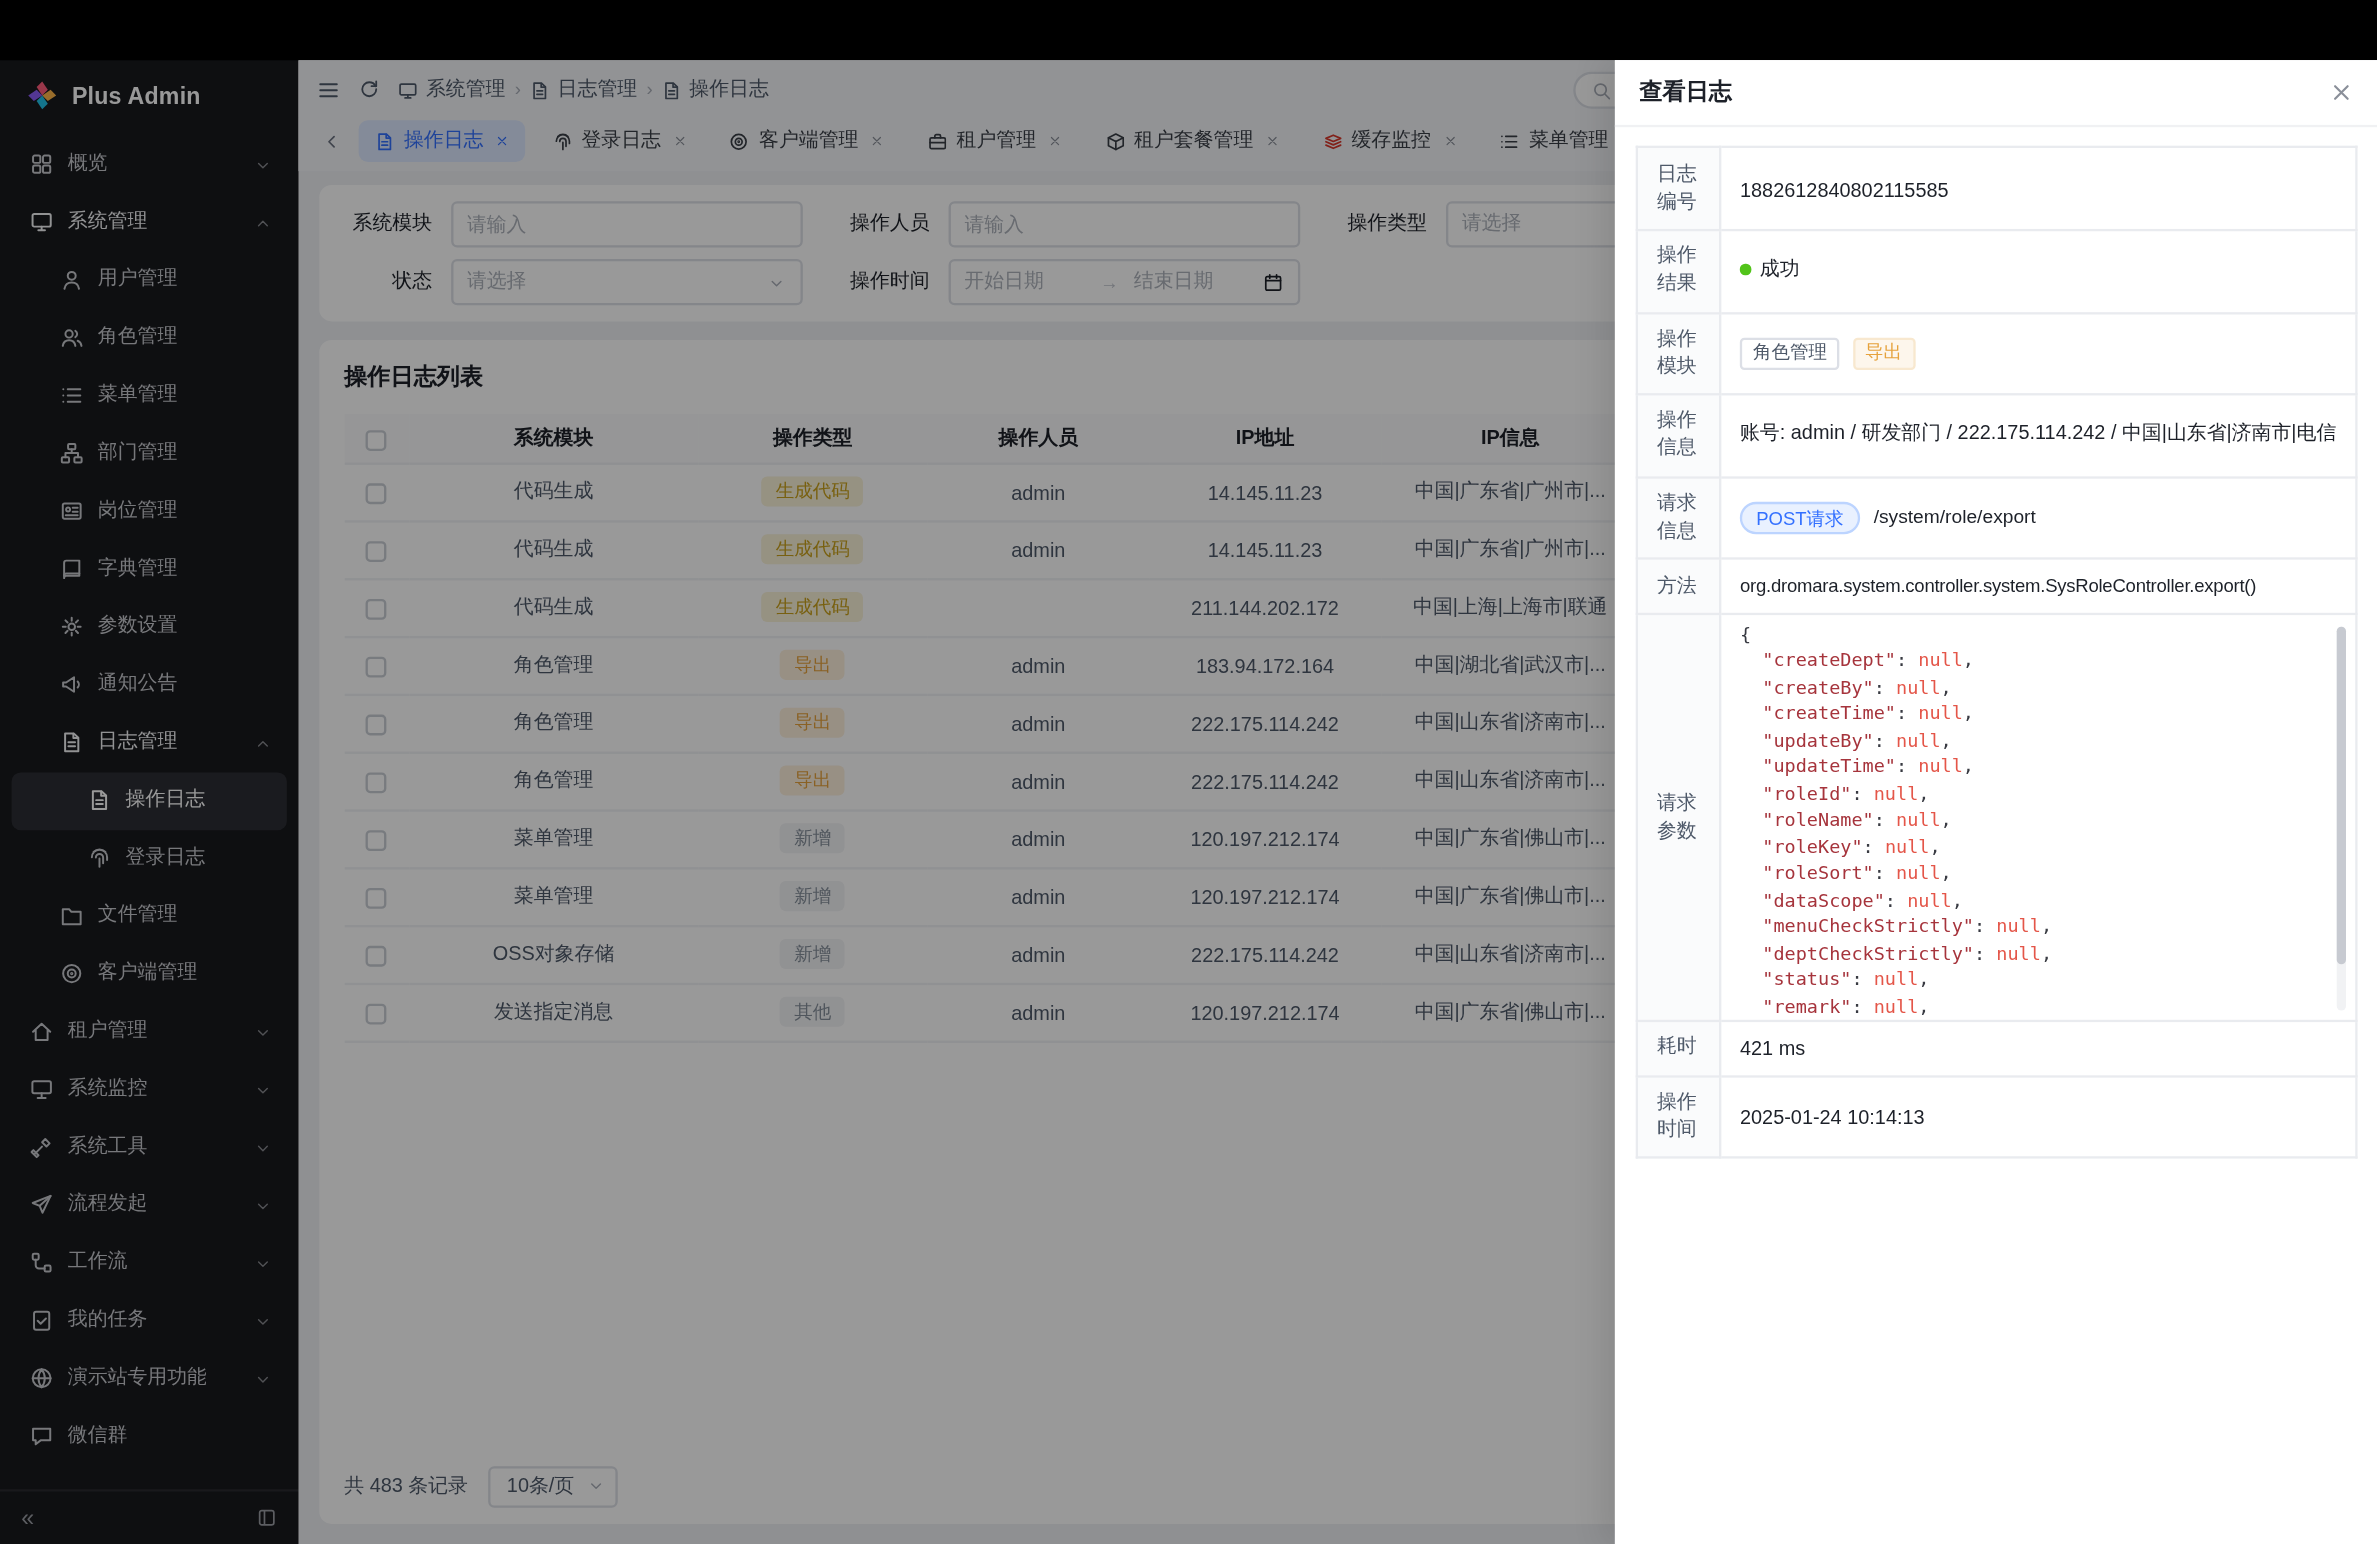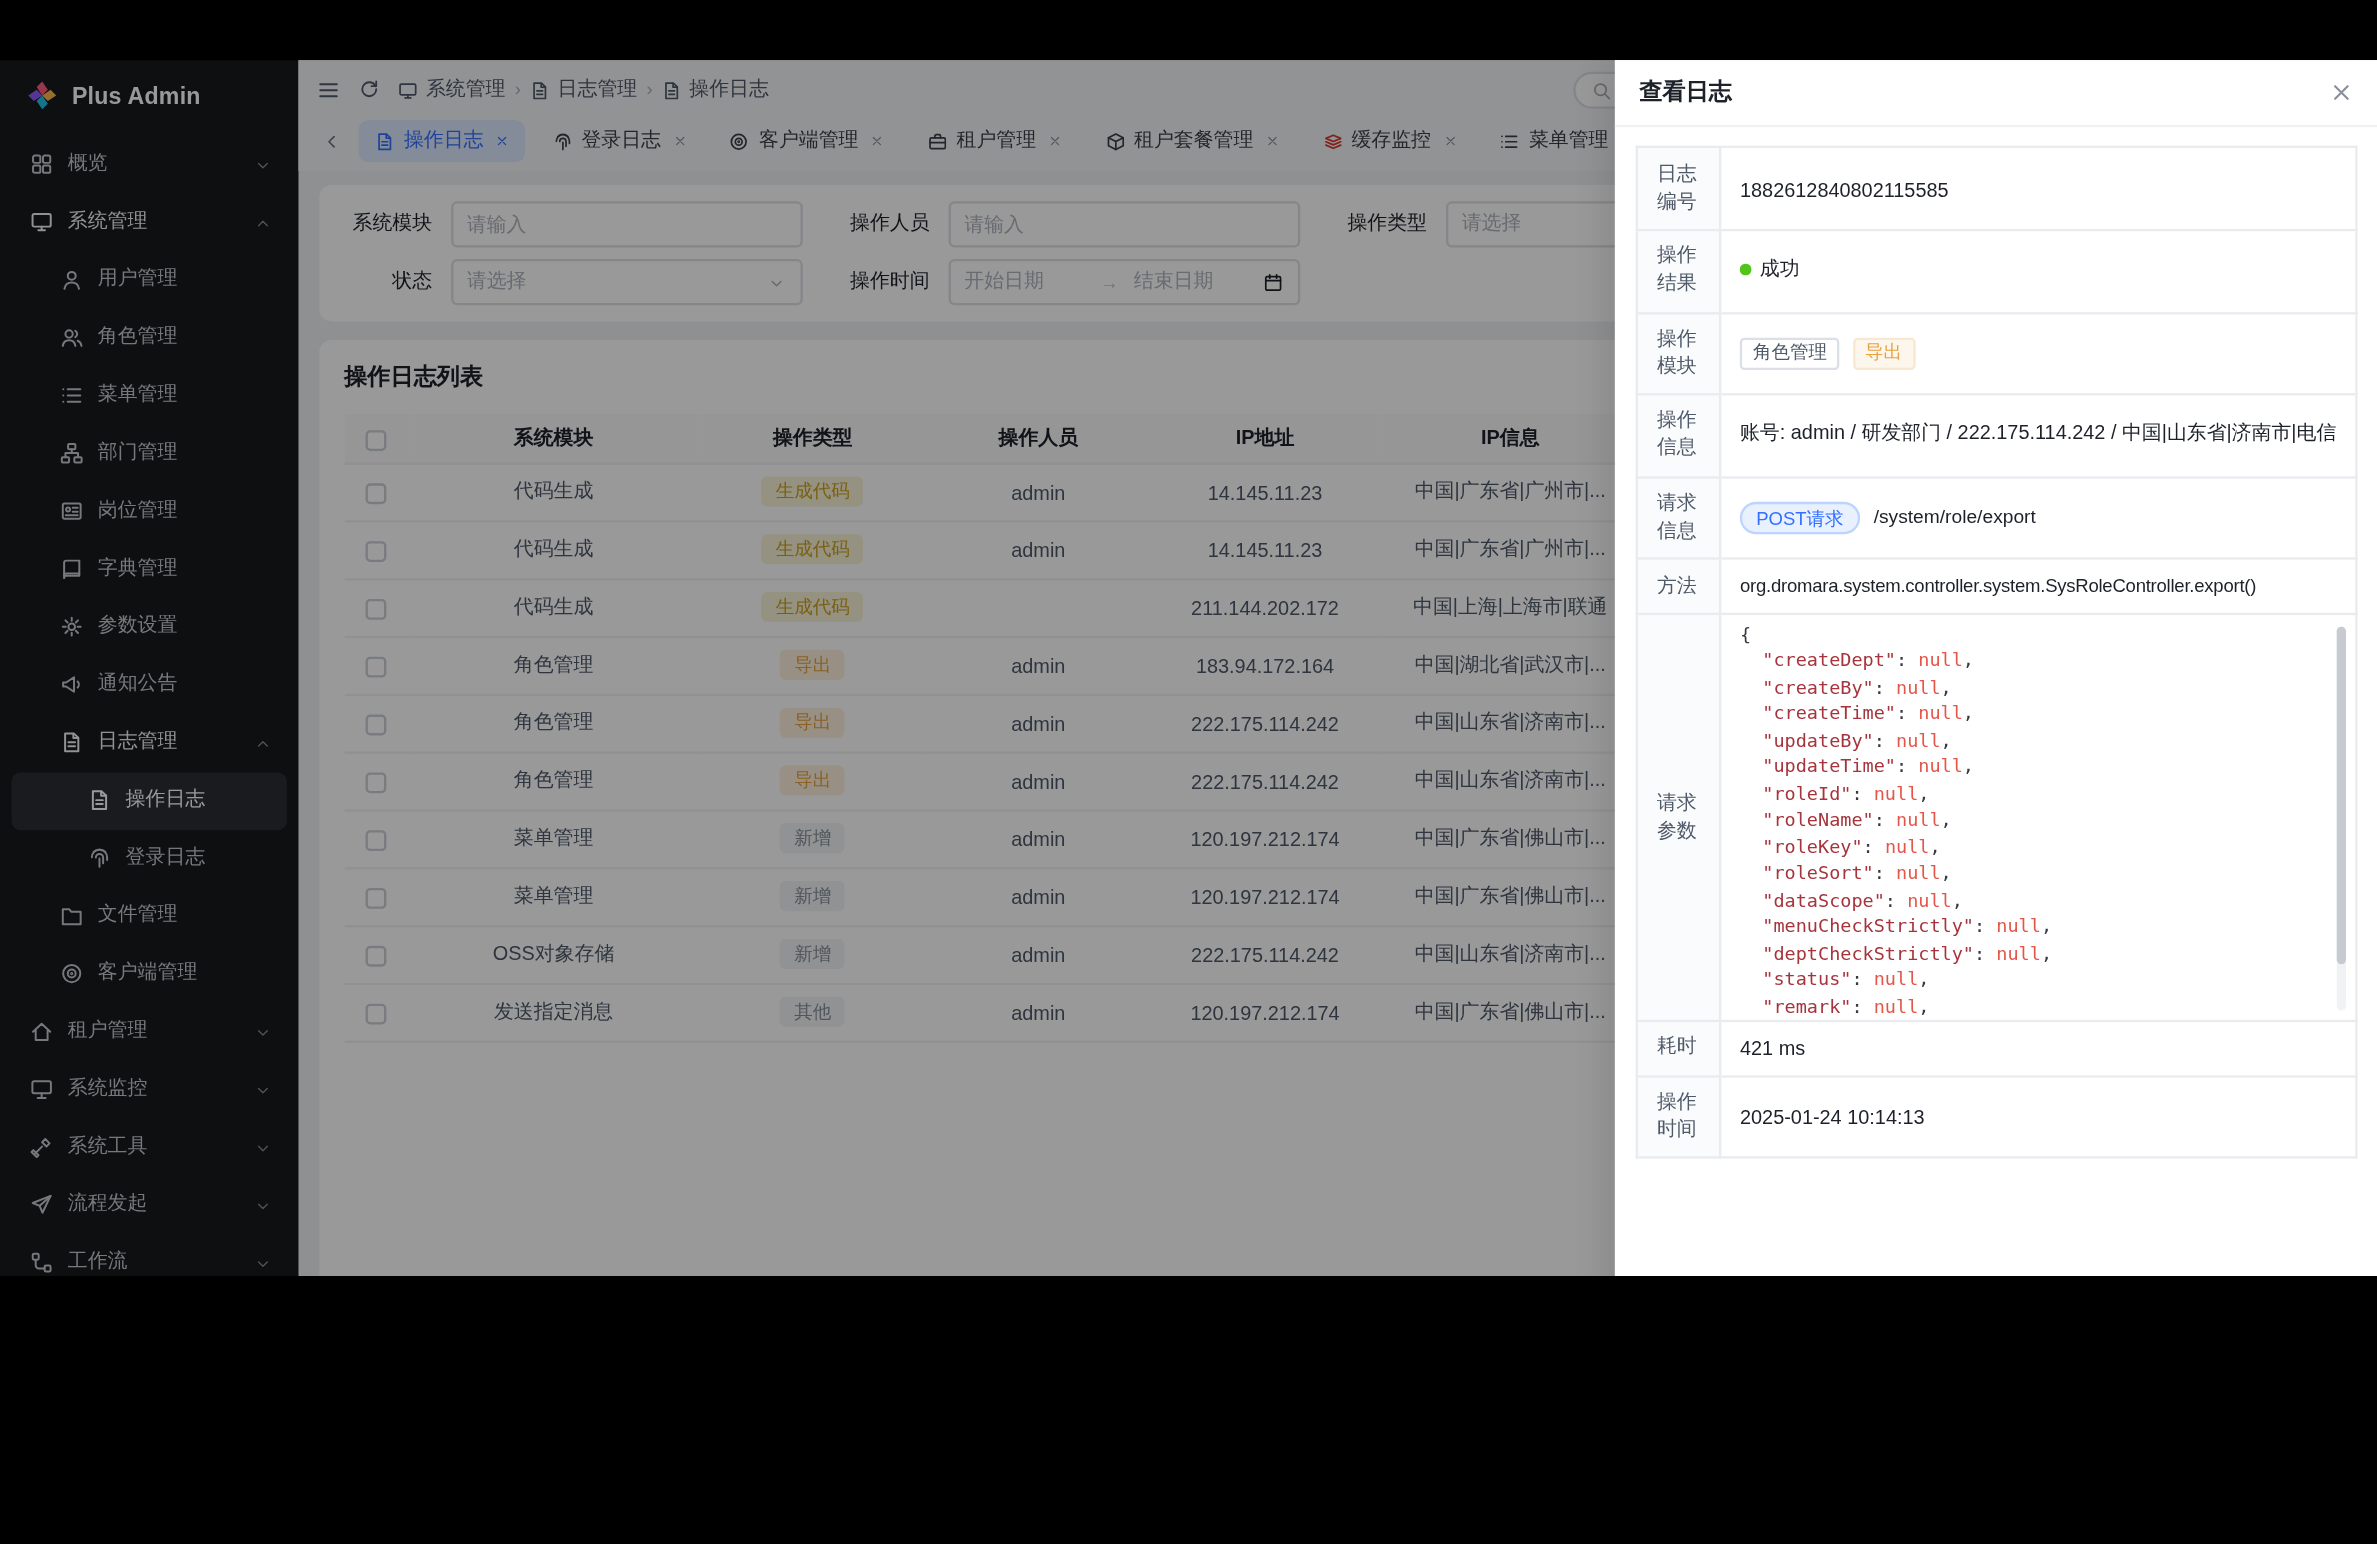--- a/index.html
+++ b/index.html
@@ -1,17 +1,17 @@
 <!DOCTYPE html>
 <html style="font-size:10.6px"><head>
 <meta charset="utf-8">
 <style>
   *{box-sizing:border-box;margin:0;padding:0}
   html,body{background:#000}
-  .viewport{position:relative;width:2377px;height:1276px;overflow:hidden;background:#fde047}
+  .viewport{position:relative;width:2377px;height:1544px;overflow:hidden;background:#fde047}
   .stage{position:absolute;top:0;left:0;width:1028px;height:668px;transform:scale(2.3136,2.3125);
     transform-origin:0 0;font-family:"Liberation Sans","DejaVu Sans",sans-serif;background:#000}
   .ic{display:inline-flex;align-items:center;justify-content:center;flex:none}
   .ic svg{display:block}
 
   
   .top-strip{position:absolute;top:0;left:0;right:0;height:26.4px;background:#000}
   .app{position:absolute;top:26.4px;left:0;right:0;bottom:0;display:flex;overflow:hidden}
 
   

